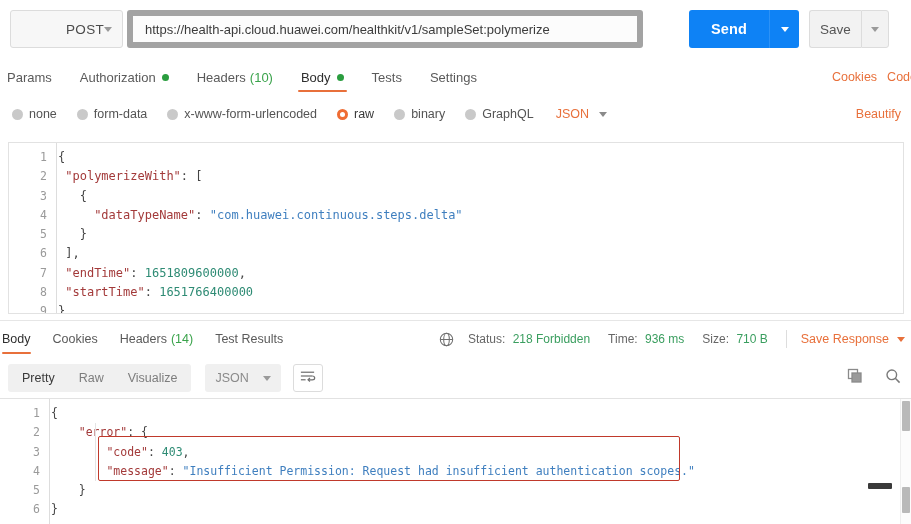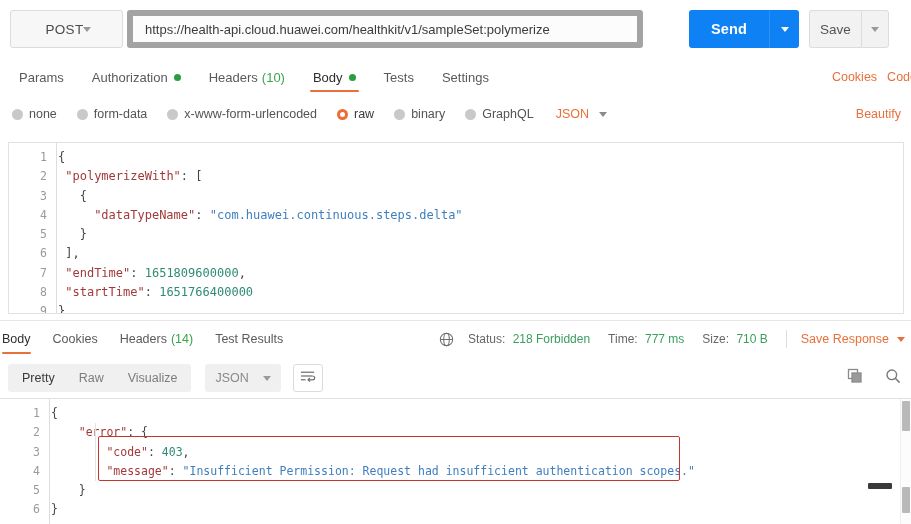--- a/index.html
+++ b/index.html
@@ -14,21 +14,21 @@
 
   
   .urlrow {
     position: absolute; left: 0; top: 0; width: 911px; height: 58px;
     display: flex; align-items: center; padding: 0 8px;
   }
   .method-select {
     width: 113px; height: 38px; margin-left: 2px;
     border: 1px solid #dcdcdc; border-radius: 3px;
     background: #f7f7f7;
-    display: flex; align-items: center; justify-content: center;
+    display: flex; align-items: center; justify-content: flex-end;
     padding: 0 10px 0 14px;
     font-size: 13.5px; color: #4b4b4b; letter-spacing: .3px;
   }
   .caret-dn {
     width: 0; height: 0; border-left: 4.5px solid transparent;
     border-right: 4.5px solid transparent; border-top: 5px solid #9a9a9a;
   }
   .url-input {
     flex: 1; height: 38px; margin-left: 4px;
     border: 6px solid #a3a3a3; border-radius: 3px; background: #fcfcfc;
@@ -63,21 +63,21 @@
   
   .req-tabs {
     position: absolute; left: 0; top: 58px; width: 911px; height: 38px;
     display: flex; align-items: center;
   }
   .tab {
     position: relative; height: 38px; display: flex; align-items: center;
     font-size: 13px; color: #5a5a5a; padding: 0 3px; margin-right: 22px;
     white-space: nowrap;
   }
-  .tab:first-child { margin-left: 16px; }
+  .tab:first-child { margin-left: 4px; }
   .tab.active { color: #2e2e2e; }
   .tab.active::after {
     content: ""; position: absolute; left: 0; right: 0; bottom: 4px;
     height: 2.5px; background: #e8703b; border-radius: 2px;
   }
   .dot-green {
     display: inline-block; width: 7px; height: 7px; border-radius: 50%;
     background: #2a9d3f; margin-left: 6px; vertical-align: middle;
   }
   .count-green { color: #3aa34b; margin-left: 4px; }
@@ -338,21 +338,21 @@
         <ellipse cx="8" cy="8" rx="3" ry="6.6" fill="none" stroke="#6f6f6f" stroke-width="1.1"></ellipse>
         <line x1="1.4" y1="8" x2="14.6" y2="8" stroke="#6f6f6f" stroke-width="1.1"></line>
       </svg>
     </span>
     <span class="grp">
       <span class="lbl">Status:</span>
       <span class="val">218 Forbidden</span>
     </span>
     <span class="grp">
       <span class="lbl">Time:</span>
-      <span class="val">777 ms</span>
+      <span class="val">936 ms</span>
     </span>
     <span class="grp">
       <span class="lbl">Size:</span>
       <span class="val">710 B</span>
     </span>
     <span class="vdiv"></span>
     <span class="save-resp">
       <span>Save Response</span>
       <span class="caret-dn"></span>
     </span>

